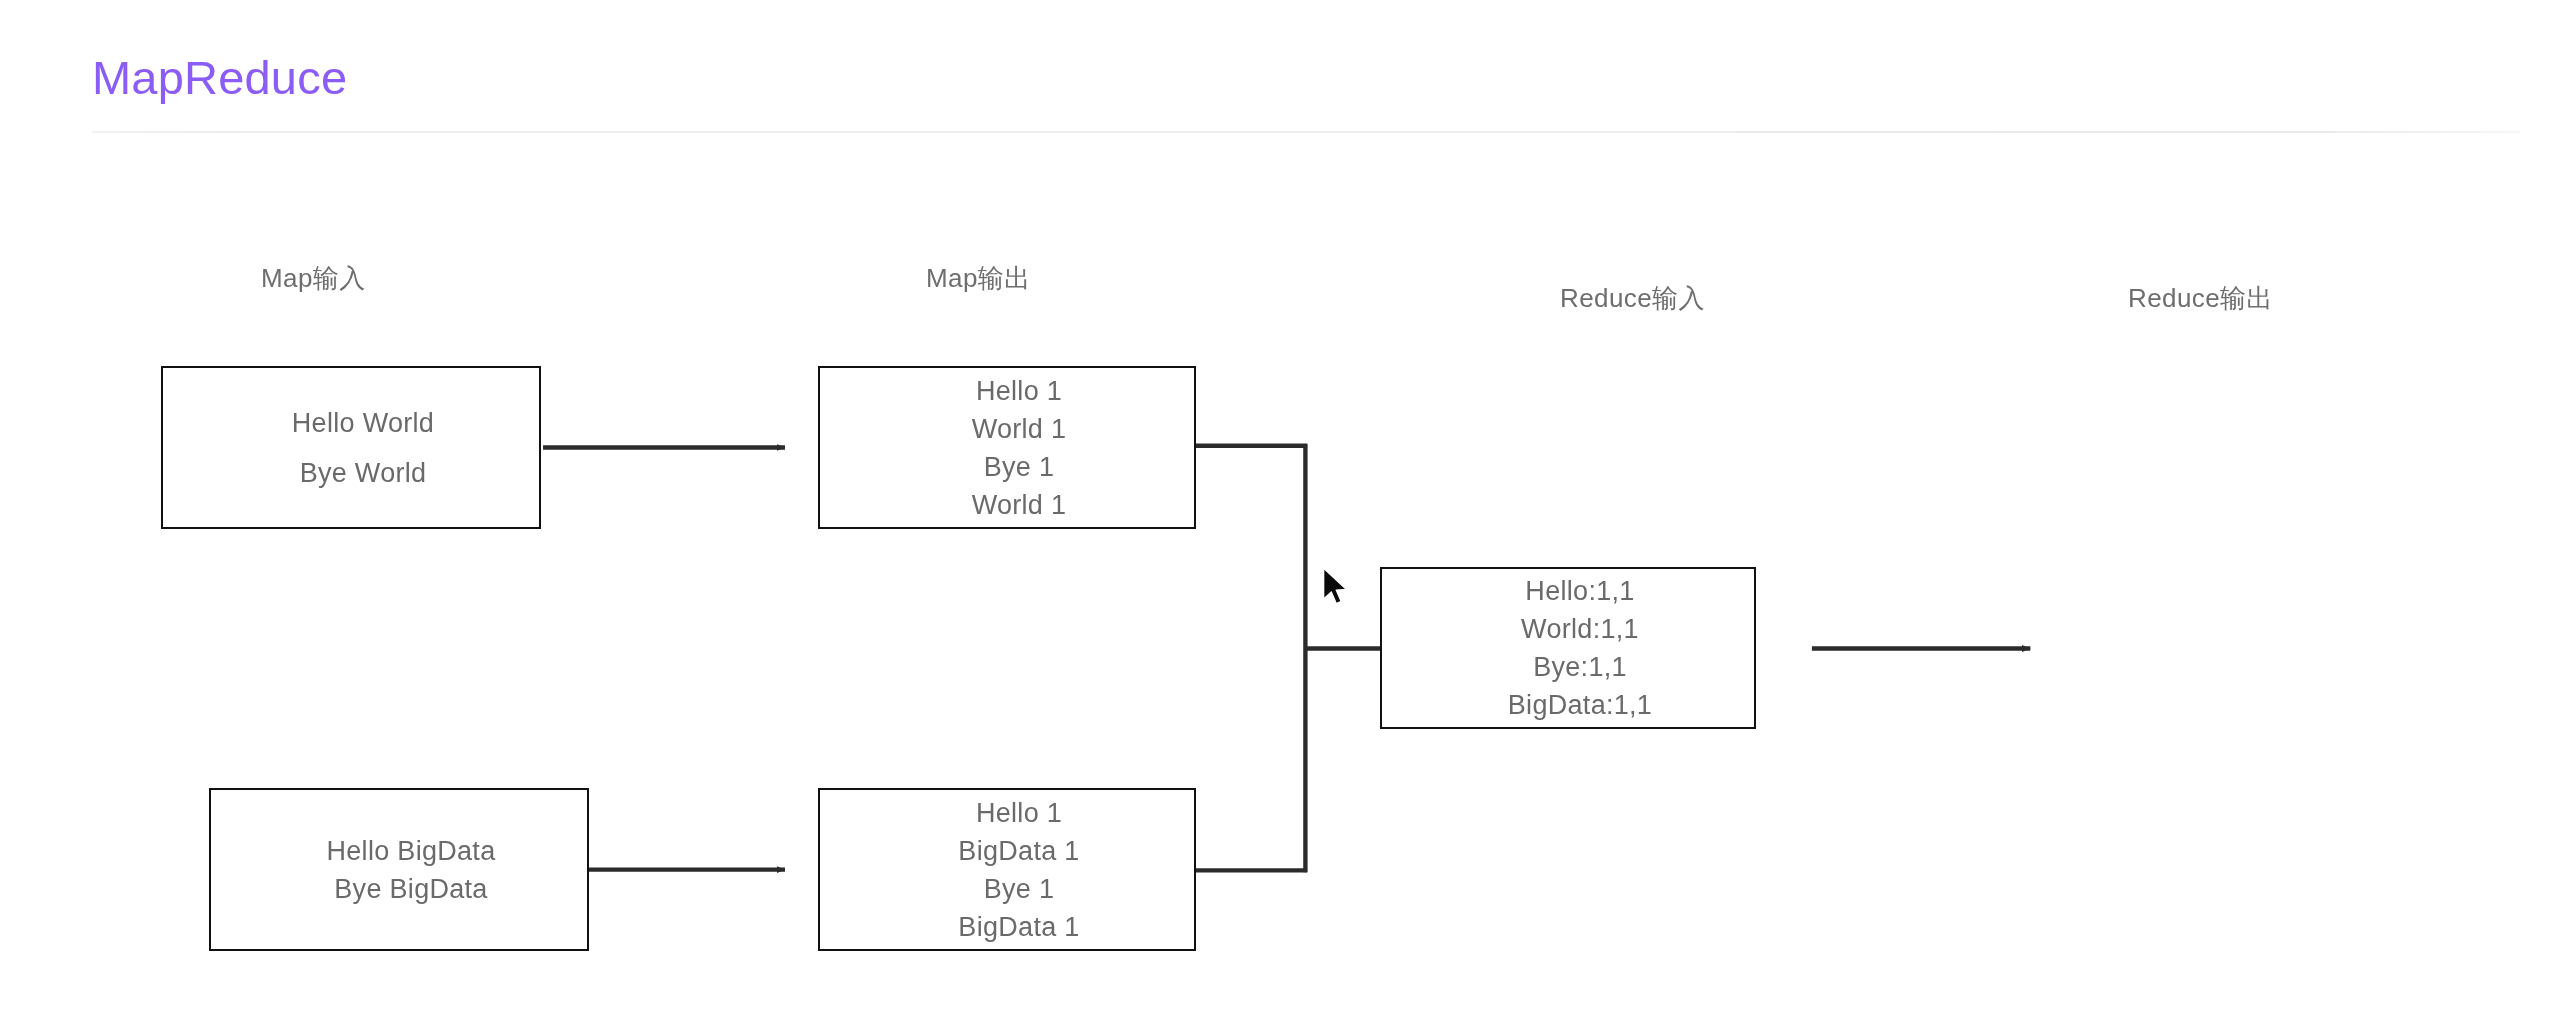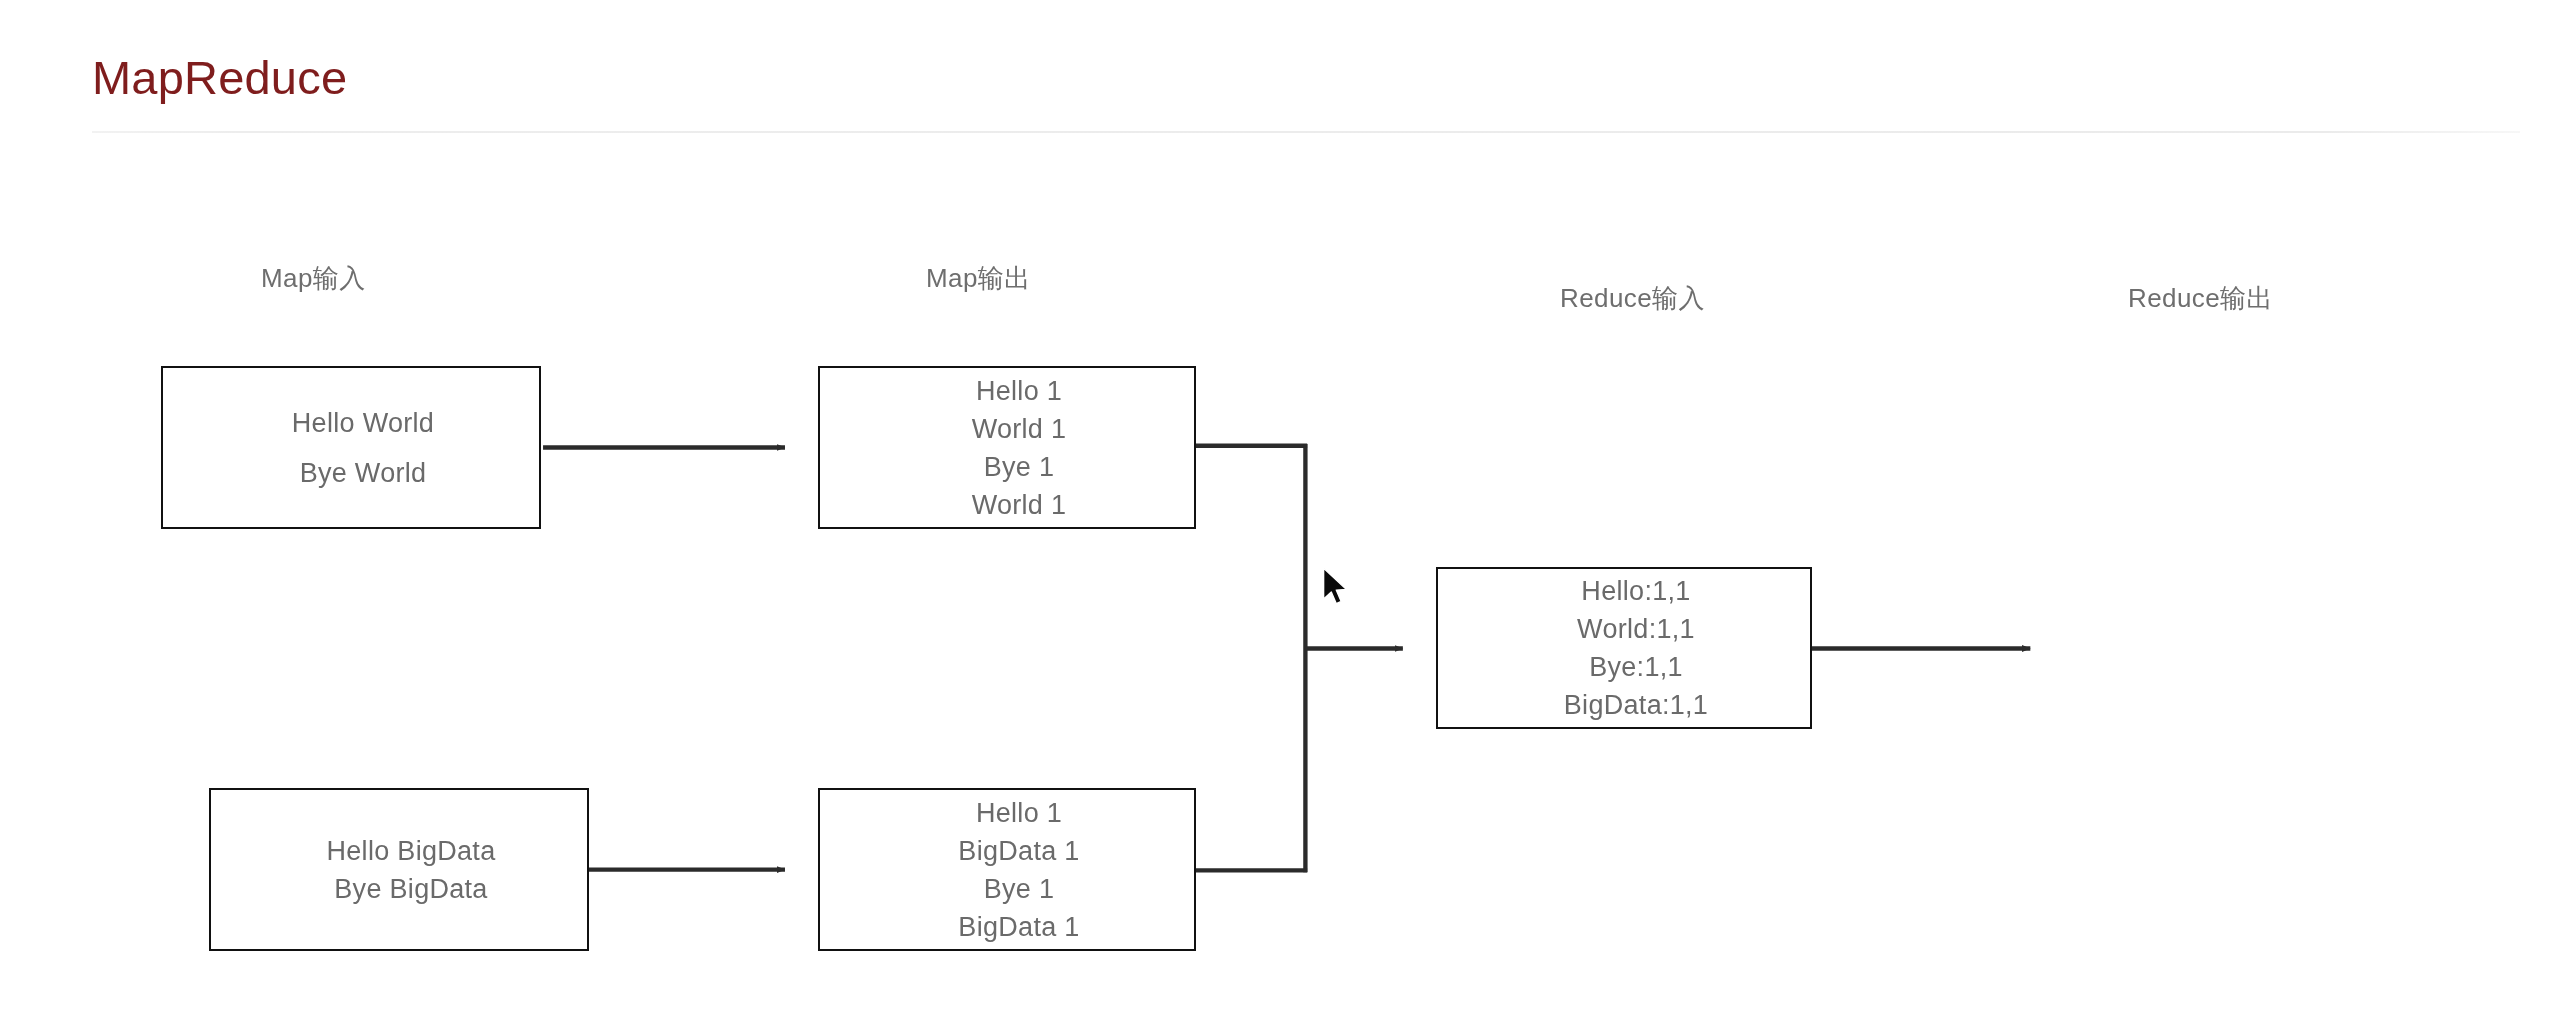--- a/index.html
+++ b/index.html
@@ -16,21 +16,21 @@
     -webkit-font-smoothing: antialiased;
   }
 
   
   #page-title {
     position: absolute;
     left: 92px;
     top: 50px;
     font-size: 47px;
     font-weight: 400;
-    color: #7f1d1d;
+    color: #8b5cf6;
     letter-spacing: 0.2px;
     white-space: nowrap;
   }
   #title-divider {
     position: absolute;
     left: 92px;
     top: 131px;
     width: 2428px;
     height: 1.7px;
     background: linear-gradient(to right, #f2f2f2 0%, #ededed 6%, #ebebeb 92%, #f7f7f7 100%);
@@ -140,21 +140,21 @@
     <div class="node-line">Bye BigData</div>
   </div>
 
   <div class="node-box" style="left:818px; top:788px; width:378px; height:163px;">
     <div class="node-line">Hello 1</div>
     <div class="node-line">BigData 1</div>
     <div class="node-line">Bye 1</div>
     <div class="node-line">BigData 1</div>
   </div>
 
-  <div class="node-box" style="left:1436px; top:567px; width:376px; height:162px;align-items:center;">
+  <div class="node-box" style="left:1380px; top:567px; width:376px; height:162px;align-items:center;">
     <div class="node-line">Hello:1,1</div>
     <div class="node-line">World:1,1</div>
     <div class="node-line">Bye:1,1</div>
     <div class="node-line">BigData:1,1</div>
   </div>
 
 
 </div>
 
 <svg id="mouse-cursor" style="left:1321px; top:567px;" viewBox="0 0 24 34" xmlns="http://www.w3.org/2000/svg">

